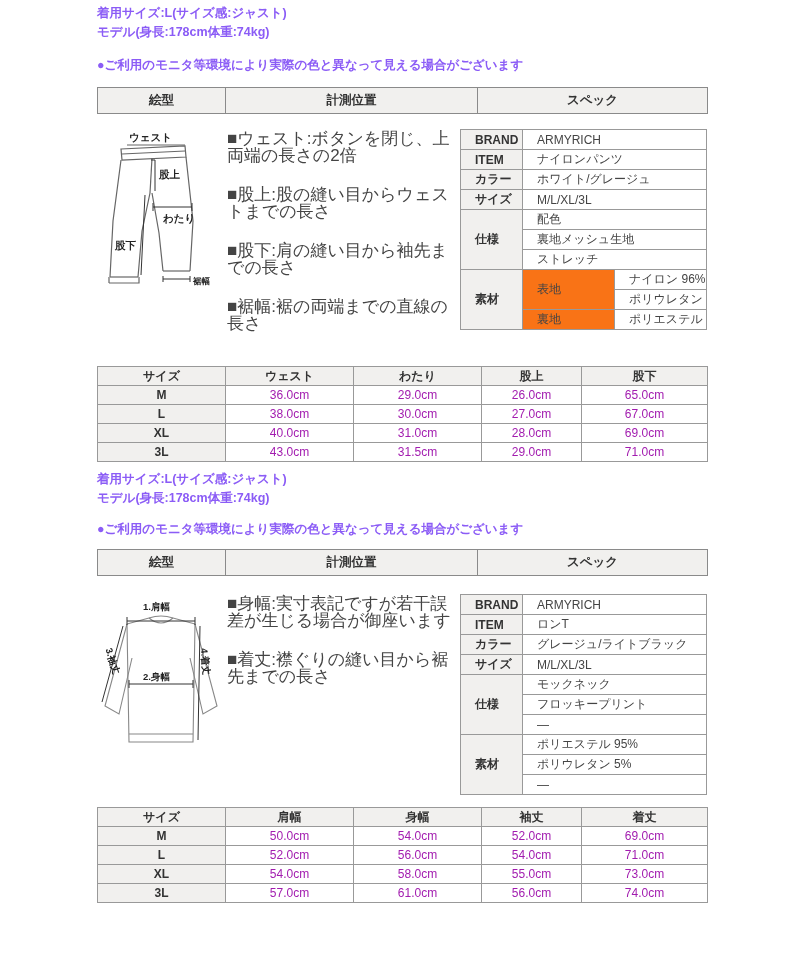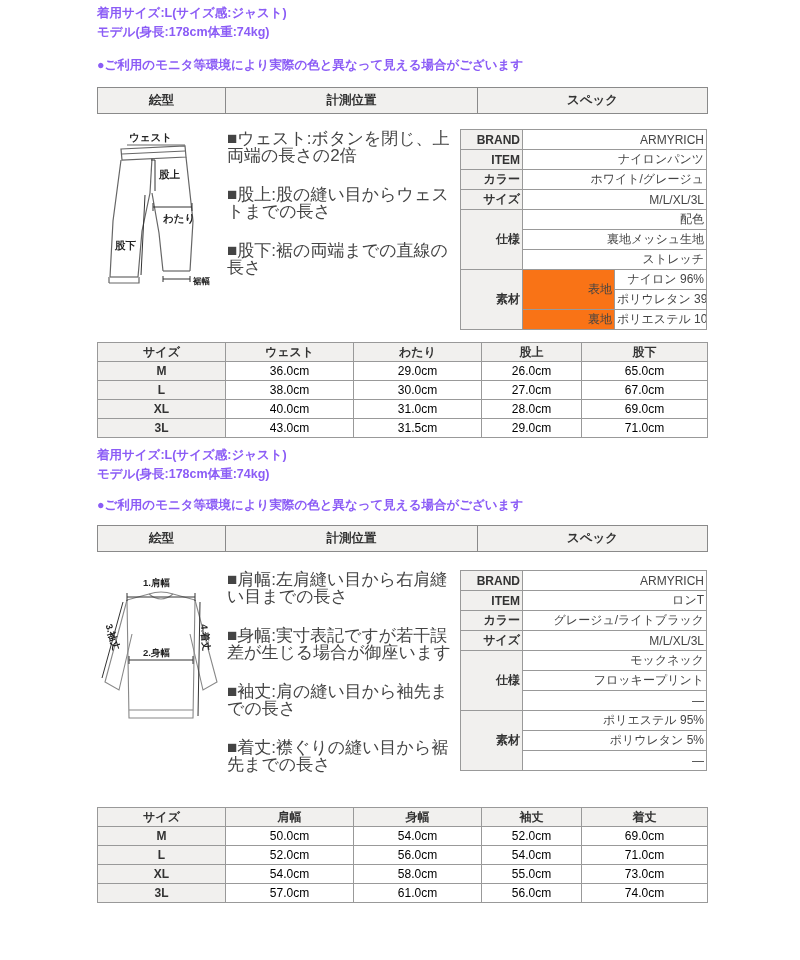--- a/index.html
+++ b/index.html
@@ -26,32 +26,32 @@
 
   
   .content-row { display:flex; width:610px; align-items:flex-start; }
   .diagram-col { width:128px; flex:0 0 128px; }
   .measure-col { width:235px; flex:0 0 235px; padding:1px 6px 0 2px; }
   .measure-item { font-size:17px; line-height:17px; color:#444; margin-bottom:22px; }
   .spec-col { width:247px; flex:0 0 247px; }
 
   table.spec-table { width:247px; border-collapse:collapse; font-size:12px; table-layout:fixed; }
   table.spec-table th, table.spec-table td {
-    border:1px solid #999; height:20px; text-align:right;
-    padding:0 2px; color:#444; overflow:hidden; white-space:nowrap;
+    border:1px solid #999; height:20px; text-align:left;
+    padding:0 14px; color:#444; overflow:hidden; white-space:nowrap;
   }
   table.spec-table th {
     background:#f1f0ee; font-weight:bold; color:#333; width:62px;
   }
   table.spec-table td.sub-label { width:56px; background:#f97316; }
 
   
   table.size-table { width:610px; border-collapse:collapse; font-size:12px; table-layout:fixed; }
   table.size-table th, table.size-table td {
-    border:1px solid #999; height:19px; text-align:center; color:#000000;
+    border:1px solid #999; height:19px; text-align:center; color:#a21caf;
   }
   table.size-table thead th { background:#f1f0ee; font-weight:bold; color:#333; }
   table.size-table td.size-cell { background:#f1f0ee; font-weight:bold; color:#333; }
 
   svg text { font-family:"Liberation Sans","DejaVu Sans",sans-serif; }
 </style>
 </head>
 <body>
 
 <div class="page">
@@ -112,21 +112,22 @@
           <text x="66" y="93">わたり</text>
           <text x="18" y="120">股下</text>
           <text x="96" y="155" font-size="8.5">裾幅</text>
         </g>
       </svg>
     </div>
 
     <div class="measure-col">
       <div class="measure-item">■ウェスト:ボタンを閉じ、上両端の長さの2倍</div>
       <div class="measure-item">■股上:股の縫い目からウェストまでの長さ</div>
-      <div class="measure-item">■股下:裾の両端までの直線の長さ</div>
+      <div class="measure-item">■股下:肩の縫い目から袖先までの長さ</div>
+      <div class="measure-item">■裾幅:裾の両端までの直線の長さ</div>
     </div>
 
     <div class="spec-col">
       <table class="spec-table">
         <tbody>
             <tr>
           <th>BRAND</th>
           <td colspan="2">ARMYRICH</td>
         </tr>
         <tr>
@@ -268,23 +269,21 @@
         <g font-size="9.5" fill="#222" font-weight="bold">
           <text x="46" y="16">1.肩幅</text>
           <text x="46" y="86">2.身幅</text>
           <text transform="rotate(72 14 66)" x="2" y="68">3.袖丈</text>
           <text transform="rotate(84 109 66)" x="97" y="70">4.着丈</text>
         </g>
       </svg>
     </div>
 
     <div class="measure-col">
-      <div class="measure-item">■肩幅:左肩縫い目から右肩縫い目までの長さ</div>
       <div class="measure-item">■身幅:実寸表記ですが若干誤差が生じる場合が御座います</div>
-      <div class="measure-item">■袖丈:肩の縫い目から袖先までの長さ</div>
       <div class="measure-item">■着丈:襟ぐりの縫い目から裾先までの長さ</div>
     </div>
 
     <div class="spec-col">
       <table class="spec-table">
         <tbody>
             <tr>
           <th>BRAND</th>
           <td>ARMYRICH</td>
         </tr>

